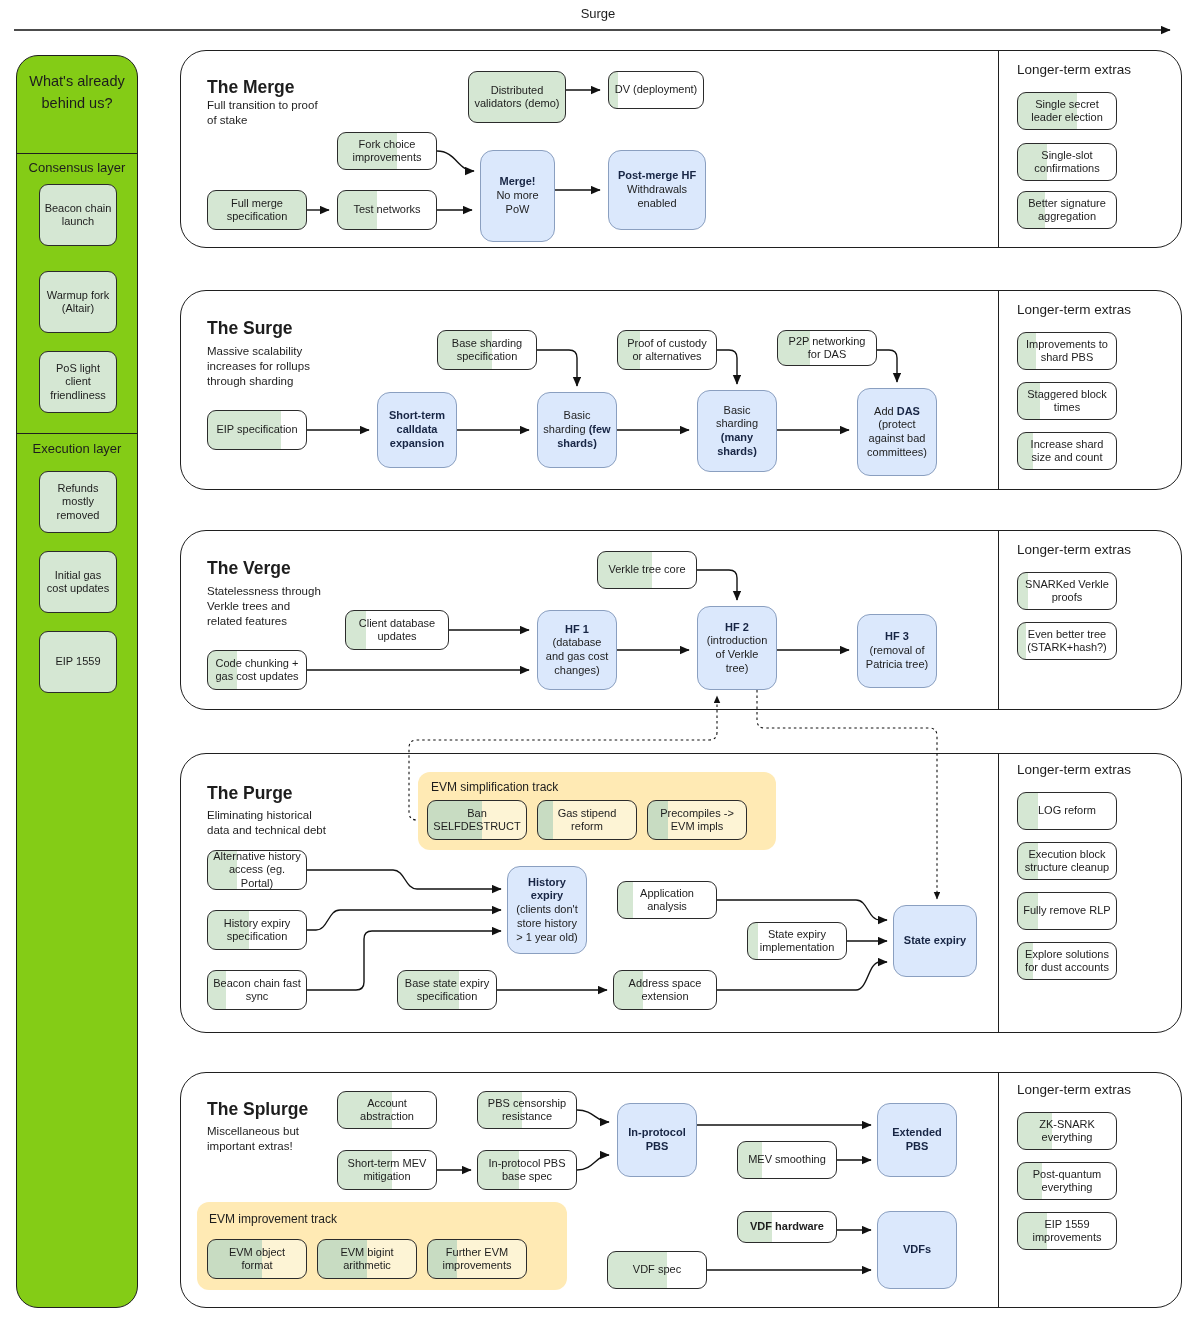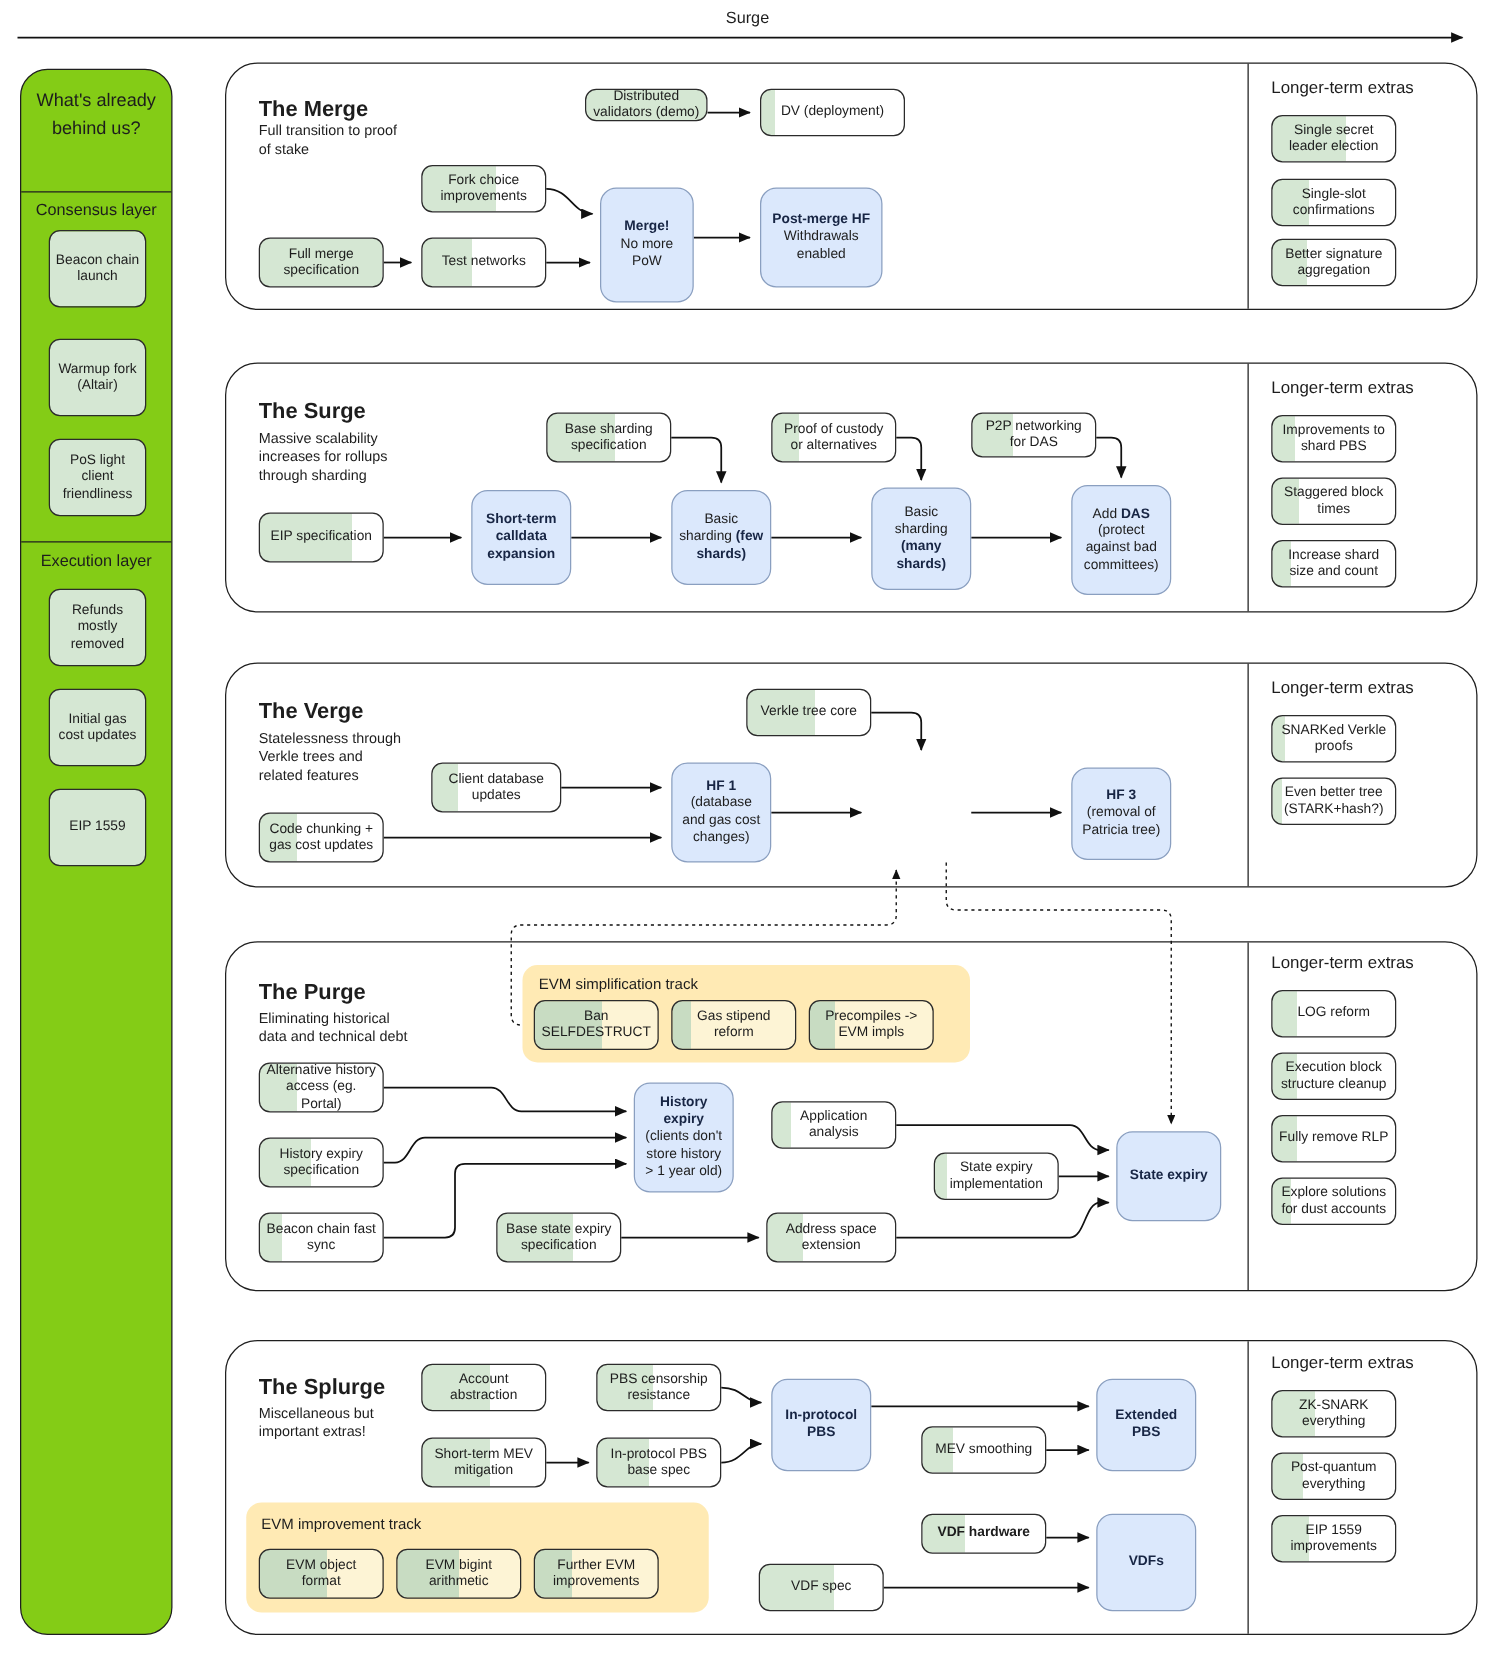--- a/index.html
+++ b/index.html
@@ -148,24 +148,24 @@
       </div>
     <div class="task" style="left: 22px; top: 575px; width: 78px; height: 62px; --p: 100%;">
         <span>EIP 1559</span>
       </div>
   </aside>
 
   <h2 class="p-title" style="left:207px;top:62px;">The Merge</h2>
   <p class="p-sub" style="left:207px;top:86px;width:112px;">Full transition to proof of stake</p>
   <div class="x-title" style="top:62px;">Longer-term extras</div>
 
-  <div class="task" style="left: 468px; top: 71px; width: 98px; height: 26px; --p: 100%;">
+  <div class="task" style="left: 468px; top: 71px; width: 98px; height: 52px; --p: 100%;">
       <span>Distributed validators (demo)</span>
     </div>
-  <div class="task" style="left: 608px; top: 71px; width: 116px; height: 38px; --p: 10%;">
+  <div class="task" style="left: 608px; top: 71px; width: 96px; height: 38px; --p: 10%;">
       <span>DV (deployment)</span>
     </div>
   <div class="task" style="left: 337px; top: 132px; width: 100px; height: 38px; --p: 60%;">
       <span>Fork choice improvements</span>
     </div>
   <div class="task" style="left: 207px; top: 190px; width: 100px; height: 40px; --p: 100%;">
       <span>Full merge specification</span>
     </div>
   <div class="task" style="left: 337px; top: 190px; width: 100px; height: 40px; --p: 40%;">
       <span>Test networks</span>
@@ -237,20 +237,23 @@
     </div>
   <div class="task" style="left: 345px; top: 610px; width: 104px; height: 40px; --p: 20%;">
       <span>Client database updates</span>
     </div>
   <div class="task" style="left: 207px; top: 650px; width: 100px; height: 40px; --p: 30%;">
       <span>Code chunking + gas cost updates</span>
     </div>
 
   <div class="milestone stack" style="left:537px;top:610px;width:80px;height:80px;">
       <div><span></span><b>HF 1</b><span>(database and gas cost changes)</span></div>
+    </div>
+  <div class="milestone stack" style="left:697px;top:606px;width:80px;height:84px;">
+      <div><span></span><b>HF 2</b><span>(introduction of Verkle tree)</span></div>
     </div>
   <div class="milestone stack" style="left:857px;top:614px;width:80px;height:74px;">
       <div><span></span><b>HF 3</b><span>(removal of Patricia tree)</span></div>
     </div>
 
   <div class="extra" style="left: 1017px; top: 572px; width: 100px; height: 38px; --p: 10%;">
       <span>SNARKed Verkle proofs</span>
     </div>
   <div class="extra" style="left: 1017px; top: 622px; width: 100px; height: 38px; --p: 8%;">
       <span>Even better tree (STARK+hash?)</span>

